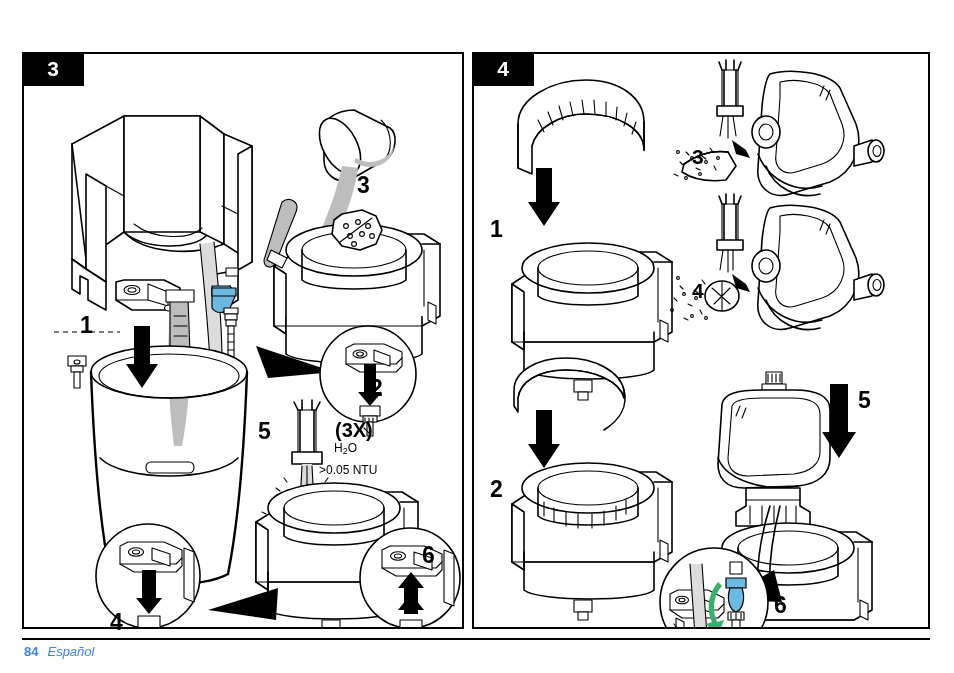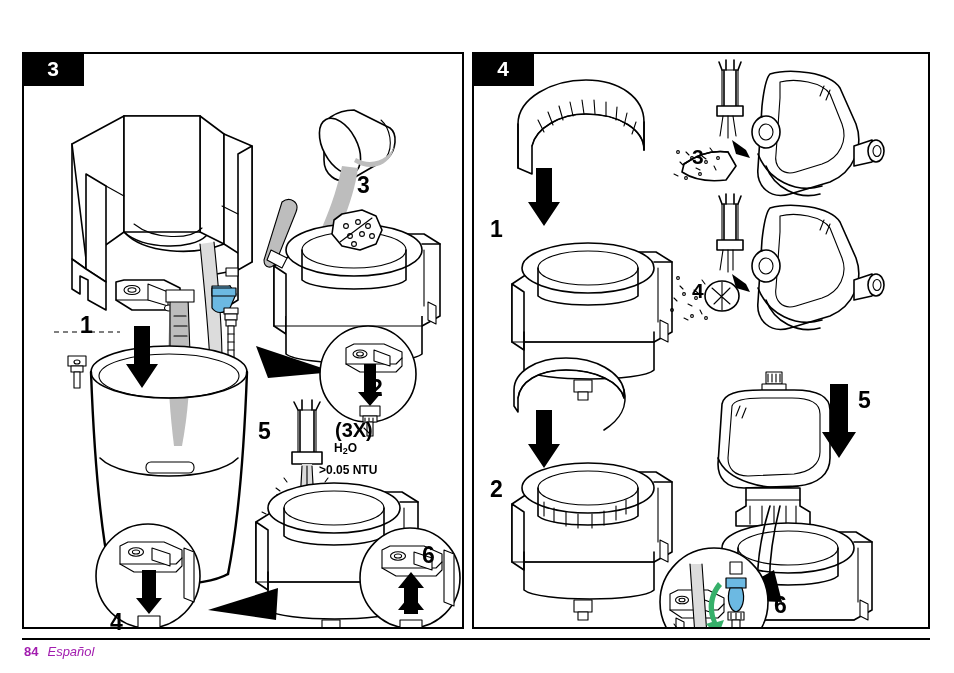--- a/index.html
+++ b/index.html
@@ -63,38 +63,38 @@
     position: absolute;
     font-weight: bold;
     color: #000;
     line-height: 1;
     white-space: nowrap;
     z-index: 5;
   }
   .lbl-num   { font-size: 23px; }
   .lbl-num-s { font-size: 21px; }
   .lbl-rep   { font-size: 20px; }
-  .lbl-chem  { font-size: 12px; font-weight: bold; text-align: center; }
+  .lbl-chem  { font-size: 12px; font-weight: normal; text-align: center; }
   .lbl-chem sub { font-size: 9px; vertical-align: baseline; position: relative; top: 2px; }
 
   
   #footer-rule {
     position: absolute;
     left: 22px;
     top: 638px;
     width: 908px;
     height: 0;
     border-top: 2px solid #000;
   }
   #footer {
     position: absolute;
     left: 24px;
     top: 644px;
     font-size: 13px;
-    color: #a21caf;
+    color: #3b82f6;
     white-space: nowrap;
   }
   #footer .pg { font-weight: bold; font-style: normal; }
   #footer .lang { font-style: italic; margin-left: 9px; }
 </style>
 </head>
 <body>
 
 <div class="page">
 

